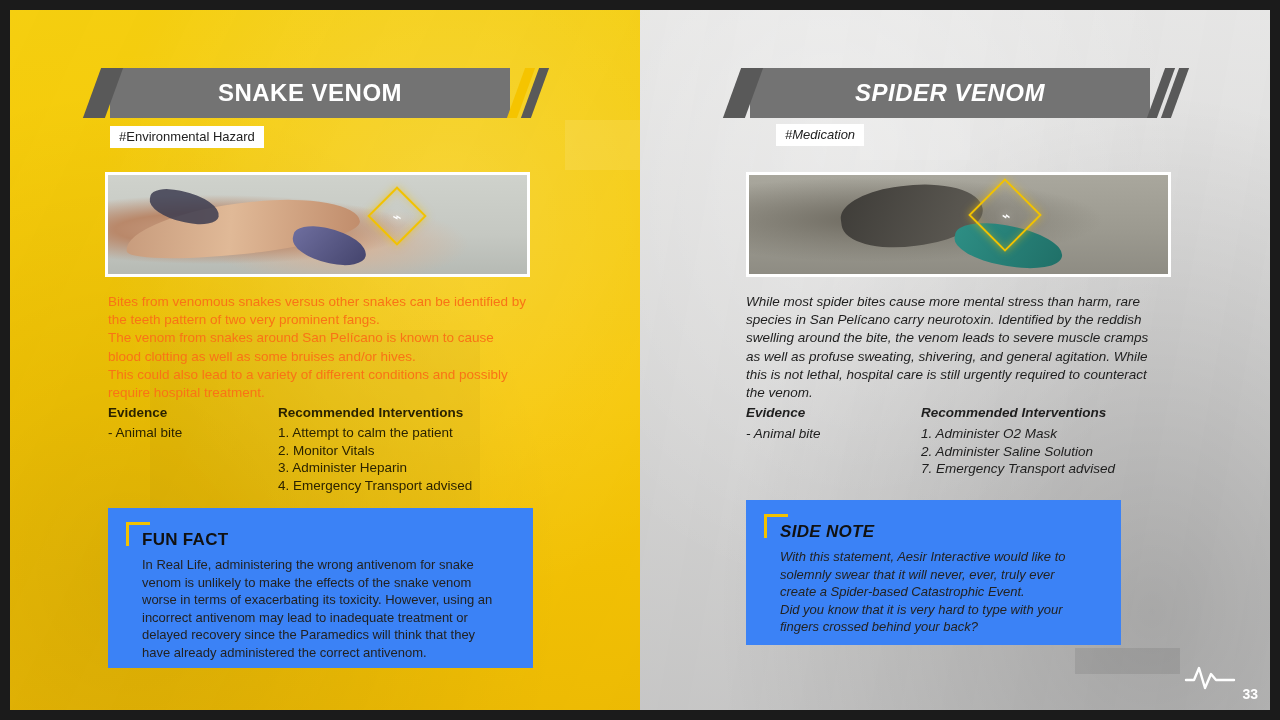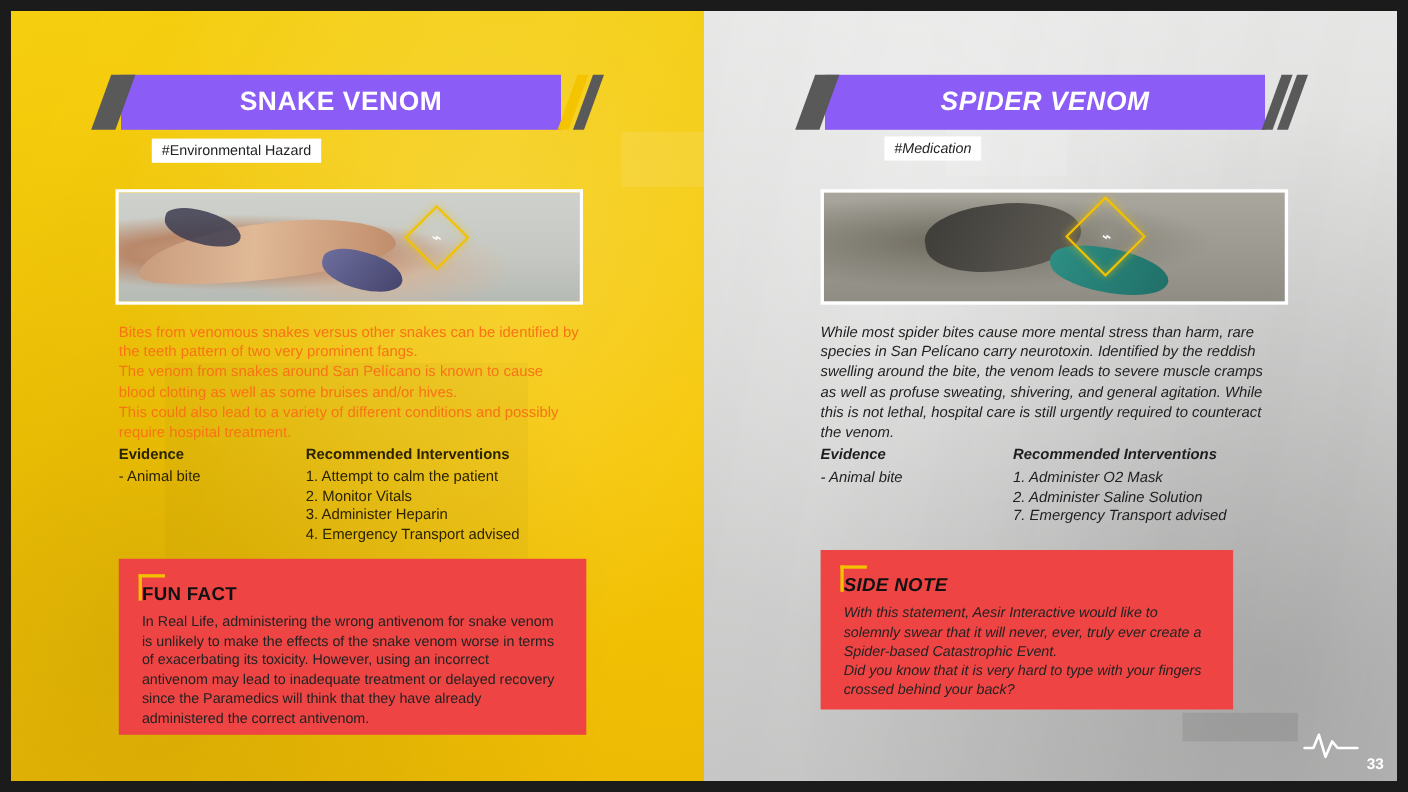--- a/index.html
+++ b/index.html
@@ -61,21 +61,21 @@
   
   .col { position: absolute; top: 0; width: 640px; height: 720px; }
   .col.left  { left: 0; }
   .col.right { left: 640px; font-style: italic; }
 
   
   .banner-wrap { position: absolute; }
   .banner {
     position: relative;
     height: 50px;
-    background: #8b5cf6;
+    background: #737373;
     display: flex; align-items: center; justify-content: center;
     color: #fff;
     font-size: 24px; font-weight: bold; letter-spacing: .5px;
   }
   .banner::before {
     content:"";
     position:absolute; left:-18px; top:0; width:22px; height:50px;
     background:#595959;
     transform: skewX(-20deg);
   }
@@ -88,21 +88,20 @@
     background:#595959; transform: skewX(-20deg);
   }
 
   
   .tag {
     display:inline-block;
     background:#fff; color:#222;
     font-size:13px;
     padding:3px 9px 4px 9px;
     white-space: nowrap;
-    margin-left: 28px;
   }
 
   
   .imgpanel {
     position:absolute;
     border: 3px solid #fff;
     overflow:hidden;
   }
   .imgpanel .photo {
     position:absolute; inset:0;
@@ -165,22 +164,22 @@
   .body-text { position:absolute; font-size:13.5px; line-height:1.35; }
   .body-text.left-tone { color:#f97316; }
   .body-text.right-tone { color:#1e1e1e; }
 
   .sec-title { font-size:13.5px; font-weight:bold; }
   .sec-list { font-size:13.5px; line-height:1.3; }
 
   
   .note {
     position:absolute;
-    background:#ef4444;
-    padding:22px 28px 22px 21px;
+    background:#3b82f6;
+    padding:22px 28px 22px 34px;
   }
   .note .corner {
     position:absolute; left:18px; top:14px; width:24px; height:24px;
     border-left:3px solid #f2c200; border-top:3px solid #f2c200;
   }
   .note h3 { font-size:17px; font-weight:bold; color:#111; margin-bottom:6px; letter-spacing:.3px;}
   .note p { font-size:13px; line-height:1.35; color:#222; }
 
   
   .pagenum {

